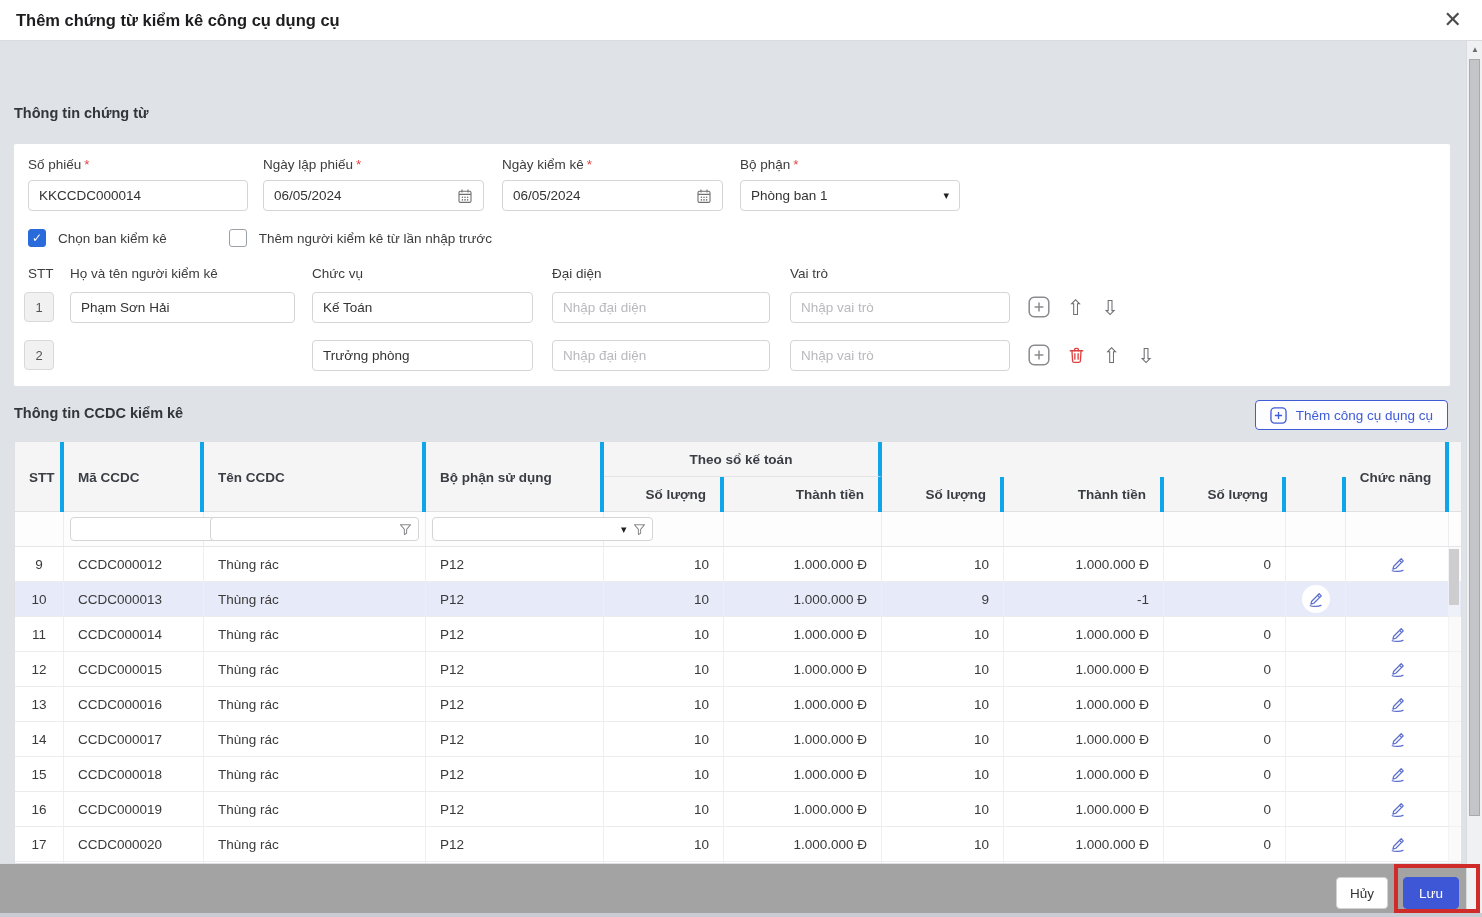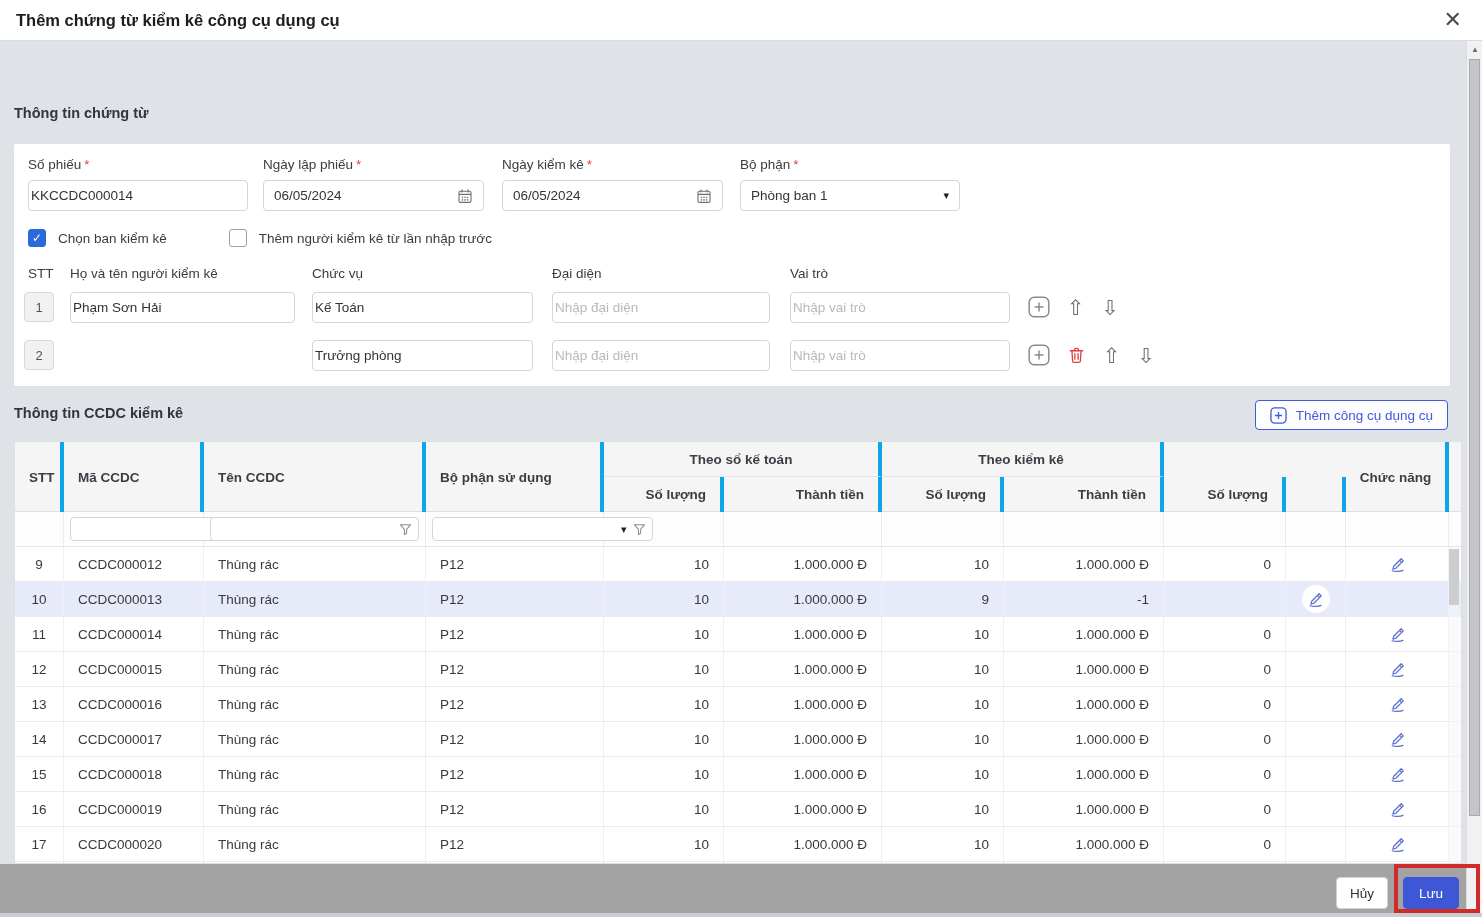--- a/index.html
+++ b/index.html
@@ -17,21 +17,21 @@
   
   .content{position:absolute;left:0;top:41px;width:1466px;height:822px;background:#dfe2e6}
   .sec-title{position:absolute;left:14px;font-size:14.5px;font-weight:700;color:#32363c}
   #sec1{top:64px}  #sec2{top:364px}
   .card{position:absolute;left:14px;top:103px;width:1436px;height:242px;background:#fff;border-radius:2px}
   
   .fgroup{position:absolute;top:13px}
   .flabel{font-size:13.5px;color:#3c3c3c;margin-bottom:8px;display:block}
   .req{color:#e04343;margin-left:3px}
   .inp{height:31px;width:100%;border:1px solid #d5d5d7;border-radius:4px;background:#fff;
-       font-size:13.5px;color:#333;padding:0 2px;outline:none;font-family:inherit}
+       font-size:13.5px;color:#333;padding:0 10px;outline:none;font-family:inherit}
   .inp::placeholder{color:#b9b9bd}
   .ibox{height:31px;border:1px solid #d5d5d7;border-radius:4px;background:#fff;display:flex;
         align-items:center;padding:0 10px;font-size:13.5px;color:#333}
   .ibox .grow{flex:1}
   .caret{font-size:11px;color:#1f1f1f;line-height:1}
   
   .cbrow{position:absolute;left:14px;top:85px;display:flex;gap:62px;align-items:center}
   .cb{display:flex;align-items:center;gap:12px;font-size:13.5px;color:#3c3c3c;cursor:pointer}
   .cbbox{width:18px;height:18px;border-radius:3px;border:1.5px solid #9aa0a6;background:#fff;
          display:flex;align-items:center;justify-content:center;font-size:12px;color:transparent}
@@ -247,21 +247,20 @@
   </button>
 
   <div class="tbl">
 
     <div class="thead">
       <div class="th span2">STT</div>
       <div class="th span2">Mã CCDC</div>
       <div class="th span2">Tên CCDC</div>
       <div class="th span2">Bộ phận sử dụng</div>
       <div class="th thc" style="grid-column:5/7;border-bottom:1px solid #e4e4e6">Theo sổ kế toán</div>
-      <div class="th thc" style="grid-column:7/9;border-bottom:1px solid #e4e4e6">Theo kiểm kê</div>
       <div class="th thc span2" style="grid-column:11">Chức năng</div>
       <div class="span2" style="grid-column:12;border:none"></div>
       <div class="th thr" style="grid-column:5;grid-row:2">Số lượng</div>
       <div class="th thr" style="grid-column:6;grid-row:2">Thành tiền</div>
       <div class="th thr" style="grid-column:7;grid-row:2">Số lượng</div>
       <div class="th thr" style="grid-column:8;grid-row:2">Thành tiền</div>
       <div class="th thr" style="grid-column:9;grid-row:2">Số lượng</div>
       <div class="th" style="grid-column:10;grid-row:2"></div>
     </div>
 

